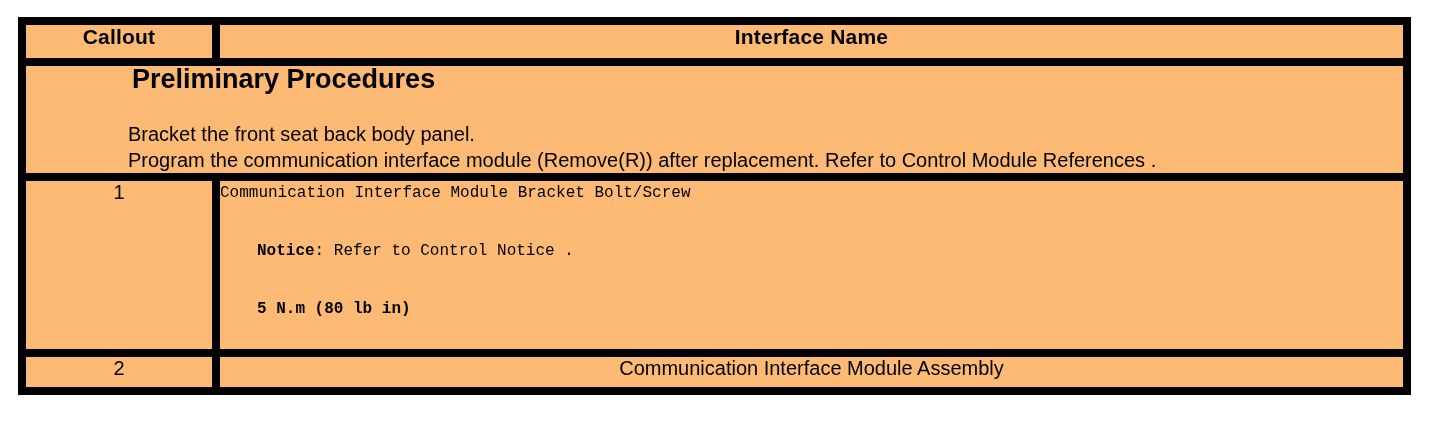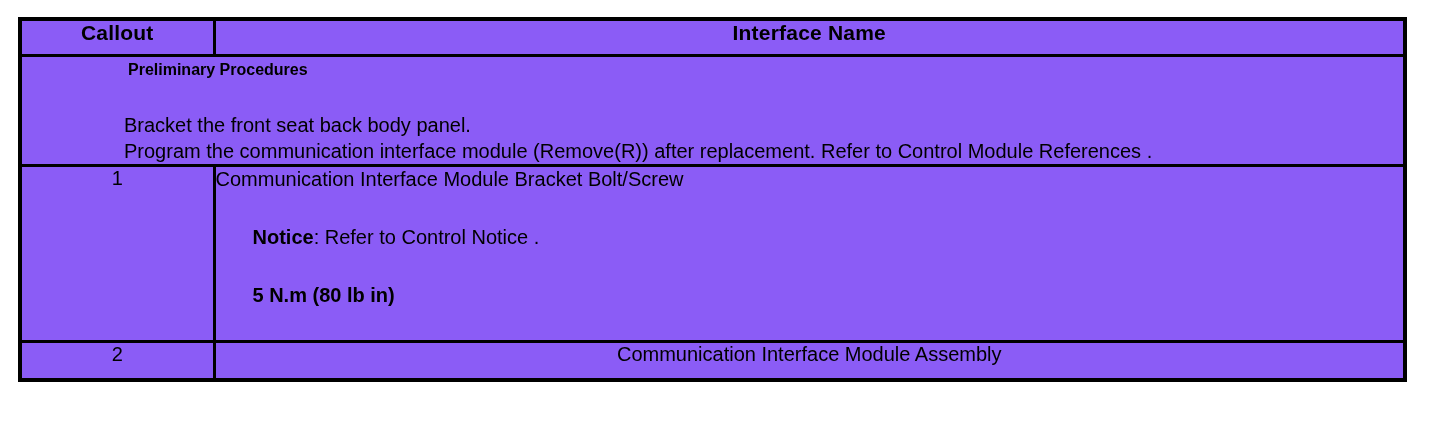--- a/index.html
+++ b/index.html
@@ -30,24 +30,24 @@
     left: 18px;
     top: 17px;
     width: 1389px;
     border-collapse: collapse;
     table-layout: fixed;
     background: #ffffff;
     border: 4px solid #000000;
   }
 
   .svc-table td, .svc-table th {
-    border: 3px solid #000000;
+    border: 8px solid #000000;
     padding: 0;
     vertical-align: top;
-    background: #8b5cf6;
+    background: #fdba74;
   }
 
   
   col.c-callout { width: 194px; }
   col.c-name    { width: 1191px; }
 
   
   .hdr-cell {
     height: 33px;
     text-align: center;
@@ -56,21 +56,21 @@
     font-size: 21px;
     letter-spacing: 0.2px;
   }
 
   
   .prelim-cell {
     padding: 7px 4px 6px 4px;
   }
   .prelim-heading {
     font-weight: bold;
-    font-size: 16px;
+    font-size: 27px;
     margin-left: 106px;
     line-height: 26px;
   }
   .prelim-spacer {
     height: 29px;
   }
   .prelim-line {
     font-size: 20px;
     line-height: 26px;
     margin-left: 102px;
@@ -80,22 +80,23 @@
   
   .callout-cell {
     text-align: center;
     vertical-align: middle;
     font-size: 20px;
   }
 
   
   .name-cell {
     padding: 4px 4px 4px 6px;
-    font-size: 20px;
+    font-size: 16px;
     line-height: 25px;
+    font-family: Liberation Mono, monospace;
   }
   .name-cell .blk {
     margin: 0;
   }
   .blk-gap-a { height: 33px; }
   .blk-gap-b { height: 33px; }
   .bold { font-weight: bold; padding-left: 37px; }
 
   .row1-height { height: 176px; }
   .row2-height { height: 38px; }

